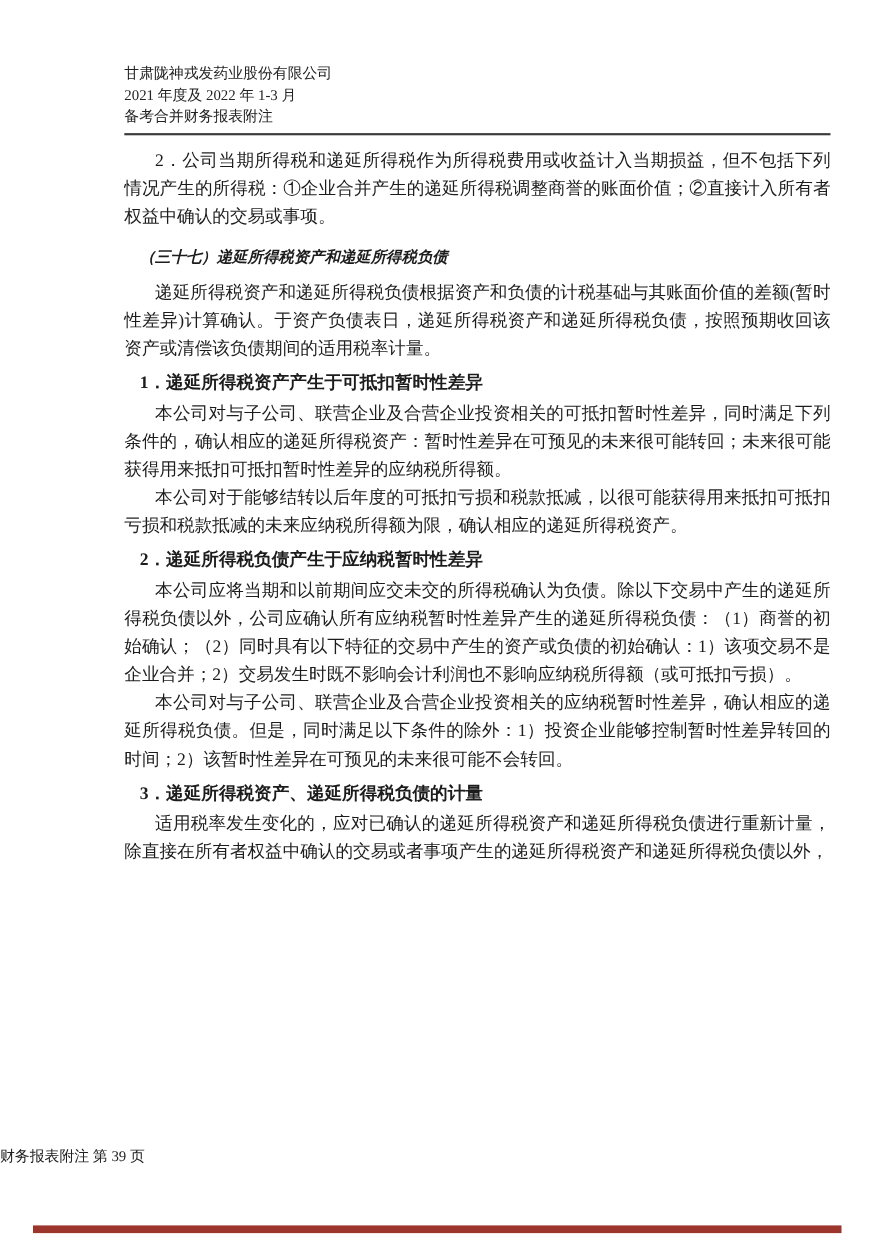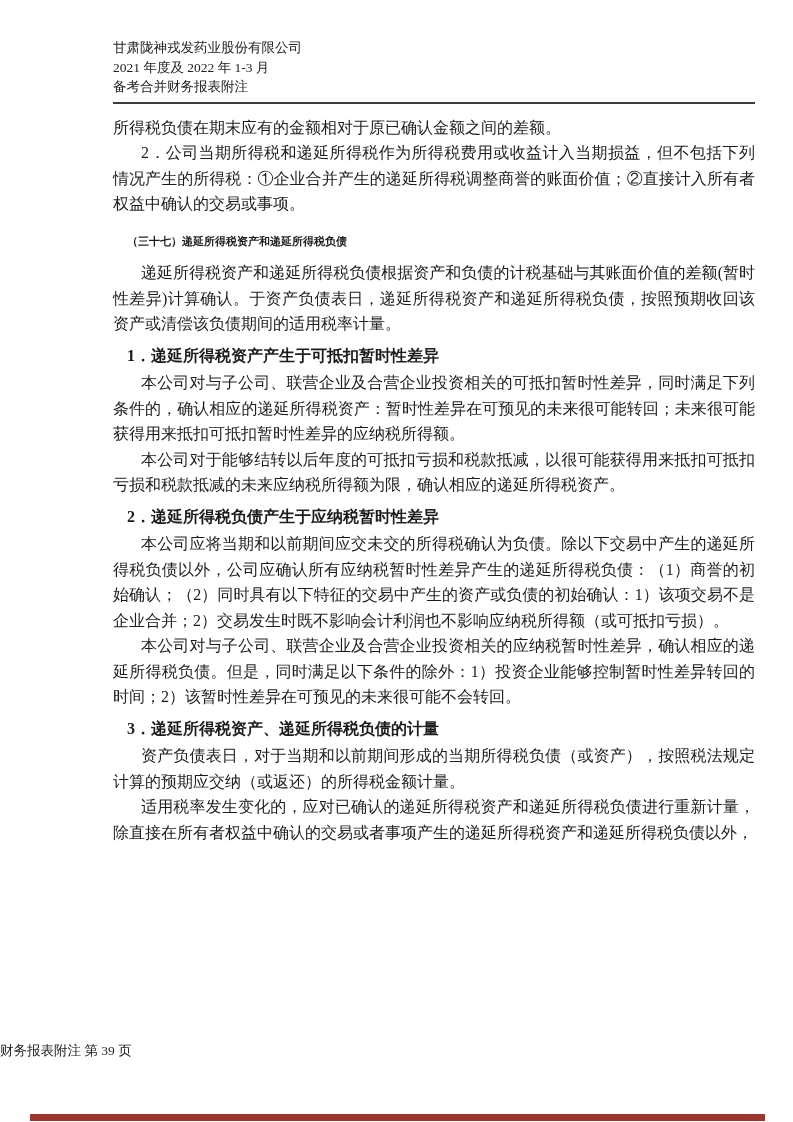--- a/index.html
+++ b/index.html
@@ -8,40 +8,41 @@
     background: #ffffff;
     position: relative;
     overflow: hidden;
     font-family: "Liberation Serif", "DejaVu Serif", serif;
     color: #1c1c1c;
   }
   .page {
     position: absolute; inset: 0;
     padding: 38px 38px 0 113px;
     box-sizing: border-box;
+    margin-top: 19px;
   }
   .doc-header {
     font-size: 13.5px;
     line-height: 19.5px;
     color: #222;
   }
   .header-rule {
     height: 0;
     border-bottom: 2px solid #3c3c3c;
     margin-top: 5px;
   }
   .doc-body {
     margin-top: 11px;
     font-size: 16px;
     line-height: 25.5px;
     text-align: justify;
   }
   .para { margin: 0; text-indent: 28px; }
   .para.no-indent { text-indent: 0; }
-  .h-major { margin: 12px 0 6px; font-weight: bold; text-indent: 14px; font-size: 11px; }
+  .h-major { margin: 12px 0 6px; font-weight: bold; text-indent: 14px; font-size: 14px; font-style: italic; }
   .h-minor { margin: 6px 0 2px;  font-weight: bold; text-indent: 14px; }
   .doc-footer {
     position: absolute; top: 1042px; left: 0; width: 100%;
     text-align: left;
     font-size: 13.5px;
     color: #222;
   }
   .accent-bar {
     position: absolute; left: 30px; right: 28px; bottom: 1px; height: 7px;
     background: #9c352b;
@@ -54,32 +55,30 @@
 
   <div class="doc-header">
     <div>甘肃陇神戎发药业股份有限公司</div>
     <div>2021 年度及 2022 年 1-3 月</div>
     <div>备考合并财务报表附注</div>
   </div>
 
   <div class="header-rule"></div>
 
   <div class="doc-body">
-      <p class="para no-indent">所得税负债在期末应有的金额相对于原已确认金额之间的差额。</p>
       <p class="para">2．公司当期所得税和递延所得税作为所得税费用或收益计入当期损益，但不包括下列情况产生的所得税：①企业合并产生的递延所得税调整商誉的账面价值；②直接计入所有者权益中确认的交易或事项。</p>
       <p class="h-major">（三十七）递延所得税资产和递延所得税负债</p>
       <p class="para">递延所得税资产和递延所得税负债根据资产和负债的计税基础与其账面价值的差额(暂时性差异)计算确认。于资产负债表日，递延所得税资产和递延所得税负债，按照预期收回该资产或清偿该负债期间的适用税率计量。</p>
       <p class="h-minor">1．递延所得税资产产生于可抵扣暂时性差异</p>
       <p class="para">本公司对与子公司、联营企业及合营企业投资相关的可抵扣暂时性差异，同时满足下列条件的，确认相应的递延所得税资产：暂时性差异在可预见的未来很可能转回；未来很可能获得用来抵扣可抵扣暂时性差异的应纳税所得额。</p>
       <p class="para">本公司对于能够结转以后年度的可抵扣亏损和税款抵减，以很可能获得用来抵扣可抵扣亏损和税款抵减的未来应纳税所得额为限，确认相应的递延所得税资产。</p>
       <p class="h-minor">2．递延所得税负债产生于应纳税暂时性差异</p>
       <p class="para">本公司应将当期和以前期间应交未交的所得税确认为负债。除以下交易中产生的递延所得税负债以外，公司应确认所有应纳税暂时性差异产生的递延所得税负债：（1）商誉的初始确认；（2）同时具有以下特征的交易中产生的资产或负债的初始确认：1）该项交易不是企业合并；2）交易发生时既不影响会计利润也不影响应纳税所得额（或可抵扣亏损）。</p>
       <p class="para">本公司对与子公司、联营企业及合营企业投资相关的应纳税暂时性差异，确认相应的递延所得税负债。但是，同时满足以下条件的除外：1）投资企业能够控制暂时性差异转回的时间；2）该暂时性差异在可预见的未来很可能不会转回。</p>
       <p class="h-minor">3．递延所得税资产、递延所得税负债的计量</p>
-      <p class="para">资产负债表日，对于当期和以前期间形成的当期所得税负债（或资产），按照税法规定计算的预期应交纳（或返还）的所得税金额计量。</p>
       <p class="para">适用税率发生变化的，应对已确认的递延所得税资产和递延所得税负债进行重新计量，除直接在所有者权益中确认的交易或者事项产生的递延所得税资产和递延所得税负债以外，</p>
     </div>
 
 </div>
 
 <div class="doc-footer">财务报表附注 第 39 页</div>
 
 <div class="accent-bar" style="background: rgb(156, 53, 43);"></div>
 
 </body></html>

